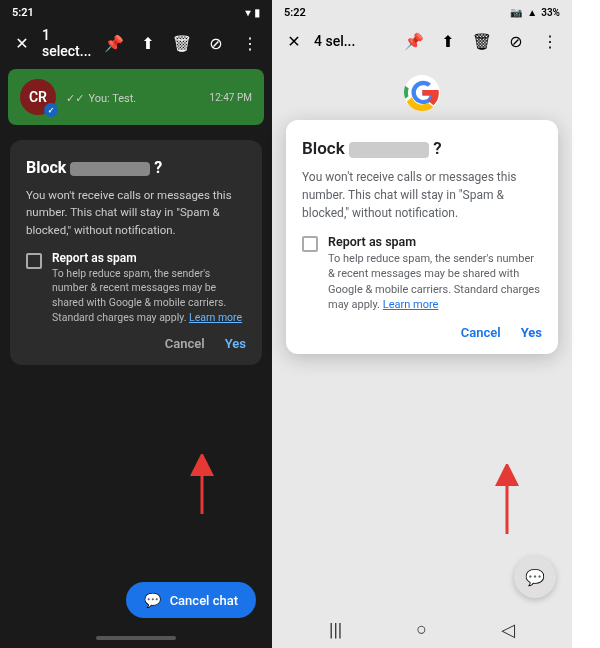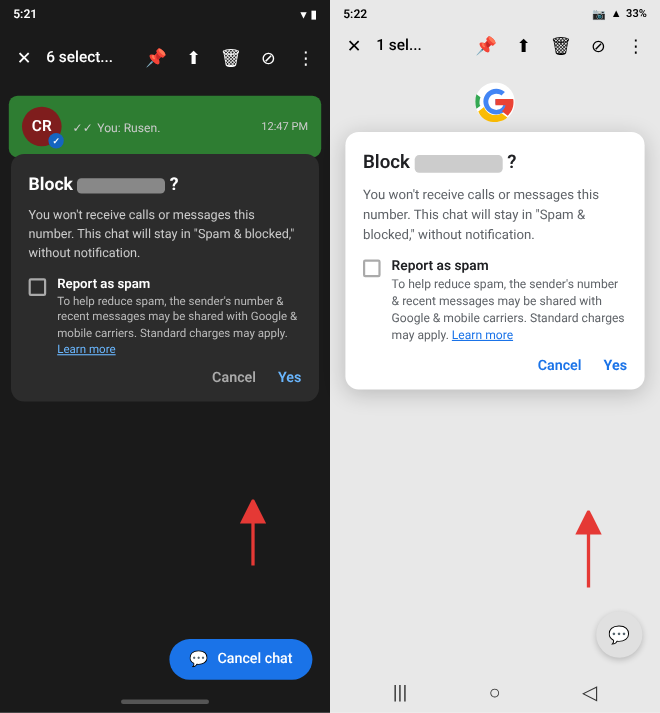--- a/index.html
+++ b/index.html
@@ -6,27 +6,26 @@
     body {
       width: 600px;
       height: 648px;
       display: flex;
       font-family: 'Roboto', Arial, sans-serif;
       overflow: hidden;
     }
 
     
     .phone-left {
-      width: 300px;
+      width: 272px;
       height: 648px;
       background: #1a1a1a;
       position: relative;
       display: flex;
       flex-direction: column;
-      gap: 11px;
     }
 
     
     .phone-right {
       width: 300px;
       height: 648px;
       background: #e8e8e8;
       position: relative;
       display: flex;
       flex-direction: column;
@@ -371,37 +370,37 @@
   <div class="status-bar">
     <span class="status-bar-left">5:21</span>
     <div class="status-bar-right">
       <span>▾</span>
       <span>▮</span>
     </div>
   </div>
 
   <div class="action-bar">
     <div class="action-bar-icon">✕</div>
-    <span class="action-bar-title">6 select...</span>
+    <span class="action-bar-title">1 select...</span>
     <div class="action-bar-icon">📌</div>
     <div class="action-bar-icon">⬆</div>
     <div class="action-bar-icon">🗑</div>
     <div class="action-bar-icon">⊘</div>
     <div class="action-bar-icon">⋮</div>
   </div>
 
   <div class="contact-item">
     <div class="contact-avatar">
       CR
       <div class="checkmark">✓</div>
     </div>
     <div class="contact-info">
       <div class="contact-preview">
         <span>✓✓</span>
-        <span>You: Rusen.</span>
+        <span>You: Test.</span>
       </div>
     </div>
     <span class="contact-time">12:47 PM</span>
   </div>
 
   <div class="dialog-overlay-left">
     <div class="dialog-title">
       <span>Block</span>
       <span class="blurred-name"></span>
       <span>?</span>
@@ -450,21 +449,21 @@
     <span class="status-bar-left" style="color:#000;">5:22</span>
     <div class="status-bar-right" style="color:#000;">
       <span>📷</span>
       <span>▲</span>
       <span>33%</span>
     </div>
   </div>
 
   <div class="action-bar">
     <div class="action-bar-icon" style="color:#000;">✕</div>
-    <span class="action-bar-title" style="color:#000;">1 sel...</span>
+    <span class="action-bar-title" style="color:#000;">4 sel...</span>
     <div class="action-bar-icon" style="color:#000;">📌</div>
     <div class="action-bar-icon" style="color:#000;">⬆</div>
     <div class="action-bar-icon" style="color:#000;">🗑</div>
     <div class="action-bar-icon" style="color:#000;">⊘</div>
     <div class="action-bar-icon" style="color:#000;">⋮</div>
   </div>
 
   <div class="google-logo-container">
     <svg class="google-g" viewBox="0 0 46 46">
       <path d="M23 0C10.3 0 0 10.3 0 23s10.3 23 23 23 23-10.3 23-23S35.7 0 23 0z" fill="#fff"></path>

